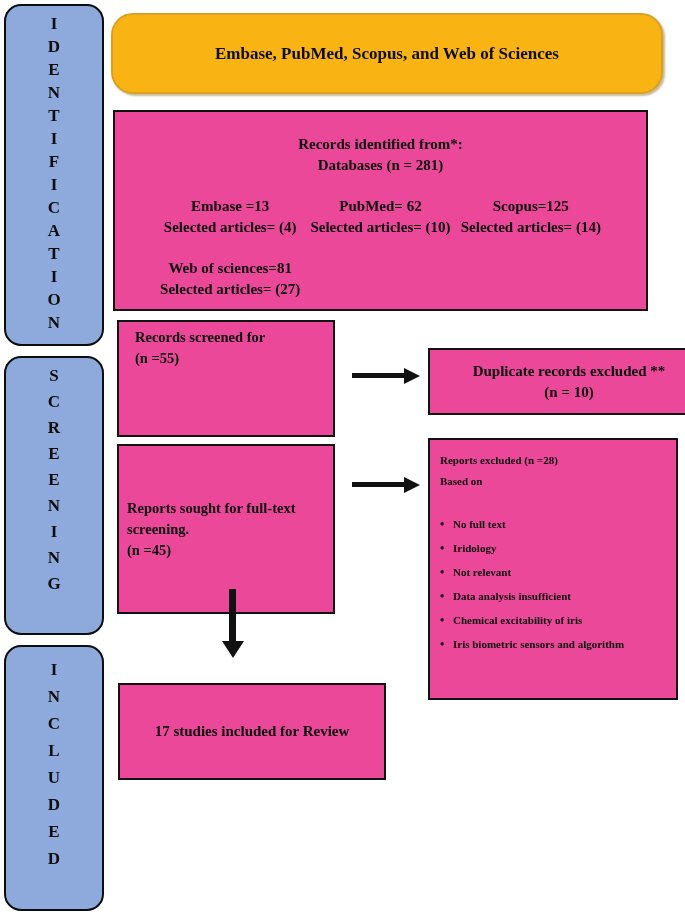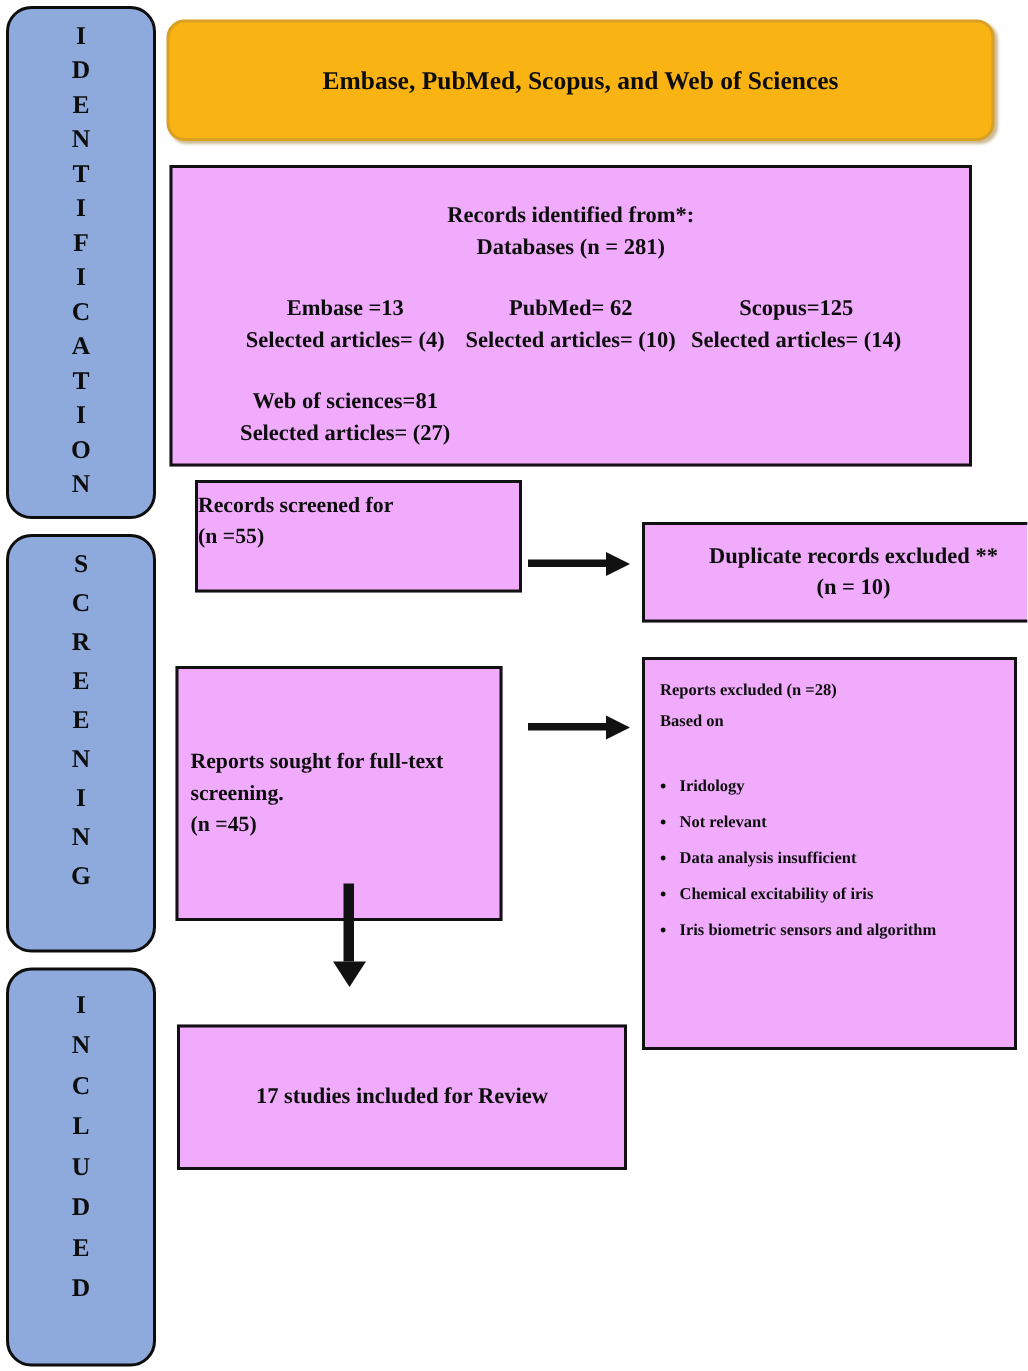--- a/index.html
+++ b/index.html
@@ -24,44 +24,44 @@
   .stage-identification .stage-label{letter-spacing:4px;}
   .stage-screening{top:356px;height:279px;}
   .stage-screening .stage-label{letter-spacing:7px;padding-bottom:26px;}
   .stage-included{top:645px;height:266px;}
   .stage-included .stage-label{letter-spacing:8px;padding-bottom:20px;}
   
   .banner{
     position:absolute;left:111px;top:13px;width:552px;height:81px;
     background:var(--banner-fill,#F9B313);
     border:2px solid var(--banner-border,#D9A024);
-    border-radius:12px;box-sizing:border-box;
+    border-radius:22px;box-sizing:border-box;
     display:flex;align-items:center;justify-content:center;
     font-size:17px;box-shadow:2px 2px 2px rgba(140,105,20,.45);
   }
   
   .box{
-    position:absolute;background:#f0abfc;
+    position:absolute;background:#ec4899;
     border:2px solid var(--box-border,#111);
     box-sizing:border-box;
   }
   .line{white-space:nowrap;}
   
   .box-identified{
     left:113px;top:110px;width:535px;height:201px;
     text-align:center;font-size:15px;line-height:21px;padding-top:22px;
   }
   .db-grid{
     display:grid;grid-template-columns:1fr 1fr 1fr;
     margin:20px 40px 0;row-gap:20px;
   }
   
   .box-screened{
-    left:130px;top:320px;width:218px;height:75px;
-    font-size:14.5px;line-height:21px;padding:5px 0;
+    left:117px;top:320px;width:218px;height:117px;
+    font-size:14.5px;line-height:21px;padding:5px 16px;
   }
   
   .box-duplicate{
     left:428px;top:348px;width:282px;height:67px;
     display:flex;flex-direction:column;justify-content:center;
     text-align:center;font-size:15px;line-height:21px;
   }
   
   .box-sought{
     left:117px;top:444px;width:218px;height:170px;
@@ -75,21 +75,21 @@
   }
   .reasons{list-style:none;margin:22px 0 0;padding:0;}
   .reasons li{
     position:relative;padding-left:13px;line-height:21px;margin-bottom:3px;
   }
   .reasons li::before{
     content:"\2022";position:absolute;left:0;top:0;font-size:12px;
   }
   
   .box-studies{
-    left:118px;top:683px;width:300px;height:97px;
+    left:118px;top:683px;width:268px;height:97px;
     display:flex;align-items:center;justify-content:center;
     text-align:center;font-size:15px;
   }
   
   .arrow-h{position:absolute;height:5px;background:var(--arrow-color,#111);}
   .arrow-h::after{
     content:"";position:absolute;right:-16px;top:50%;transform:translateY(-50%);
     border-left:16px solid var(--arrow-color,#111);
     border-top:8px solid transparent;border-bottom:8px solid transparent;
   }
@@ -158,20 +158,21 @@
   <div class="box box-sought">
     <div class="line">Reports sought for full-text</div>
     <div class="line">screening.</div>
     <div class="line">(n =45)</div>
   </div>
 
   <div class="box box-excluded">
     <div class="line">Reports excluded (n =28)</div>
     <div class="line">Based on</div>
     <ul class="reasons">
+      <li>No full text</li>
       <li>Iridology</li>
       <li>Not relevant</li>
       <li>Data analysis insufficient</li>
       <li>Chemical excitability of iris</li>
       <li>Iris biometric sensors and algorithm</li>
     </ul>
   </div>
 
   <div class="box box-studies">
     <span>17 studies included for Review</span>

